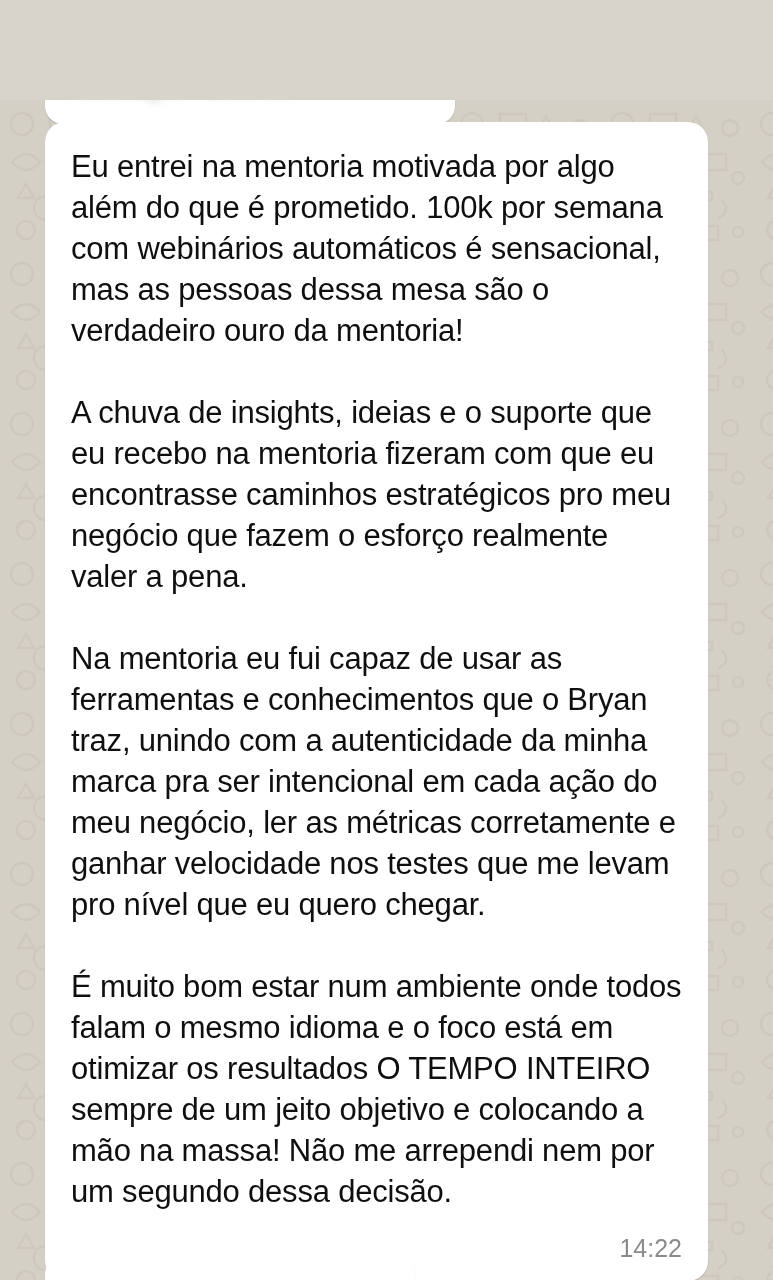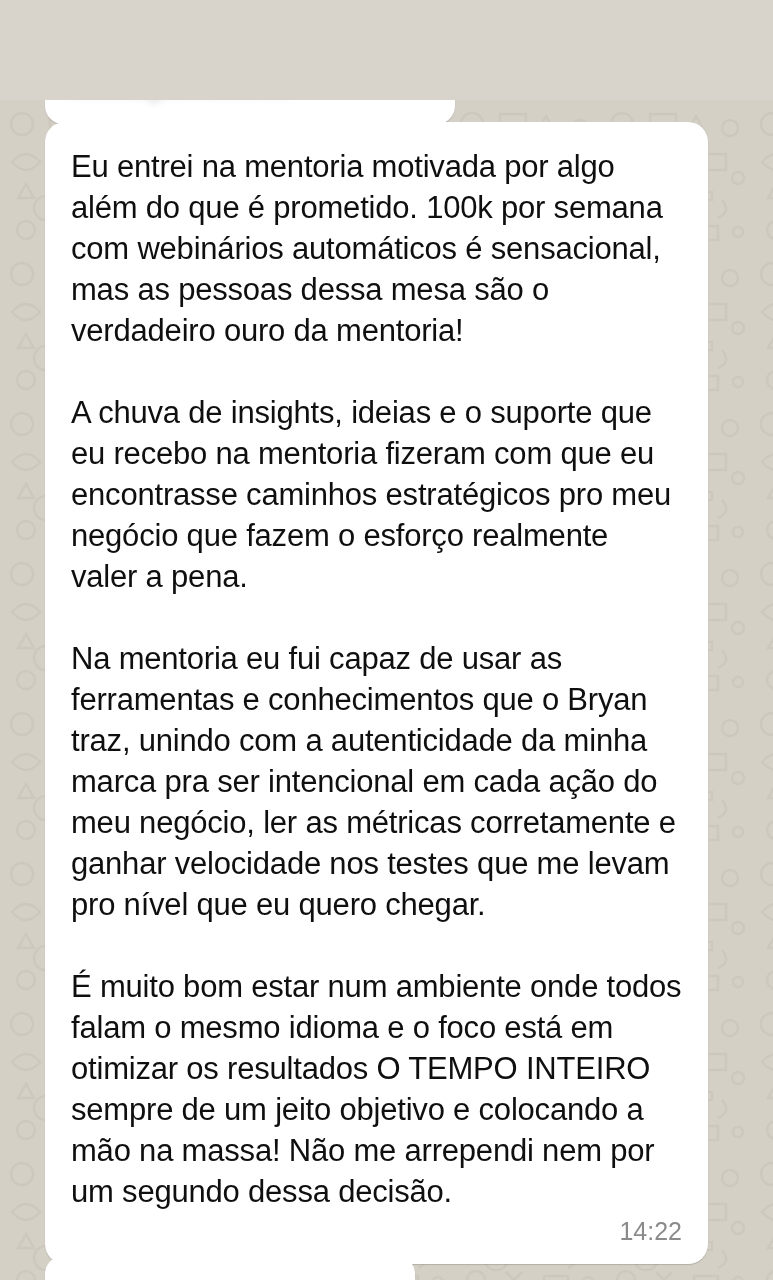--- a/index.html
+++ b/index.html
@@ -137,21 +137,21 @@
     line-height: 41px;
     color: #0f0f0f;
     white-space: pre-wrap;
     word-wrap: break-word;
     letter-spacing: -0.2px;
   }
   .msg-meta {
     display: flex;
     justify-content: flex-end;
     align-items: center;
-    margin-top: 4px;
+    margin-top: 21px;
     height: 30px;
   }
   .msg-time {
     font-size: 25px;
     color: #8b8b8b;
   }
 
   .bubble-next {
     left: 45px;
     top: 1156px;

